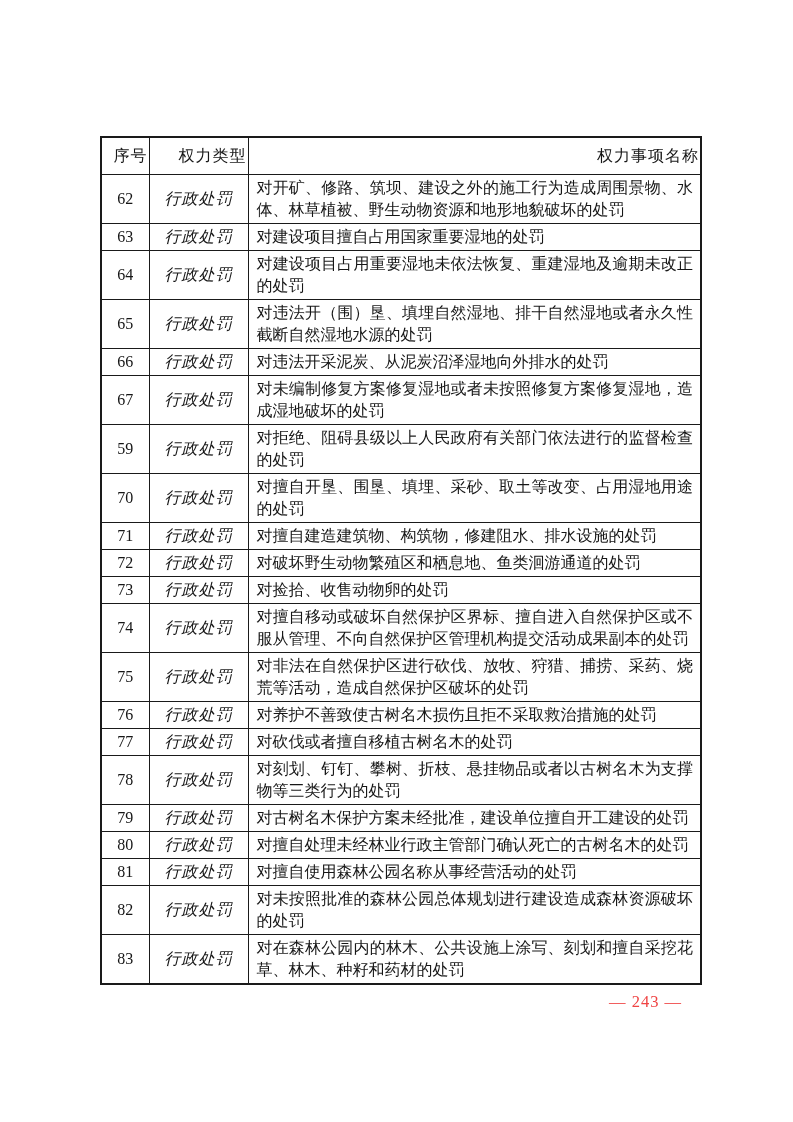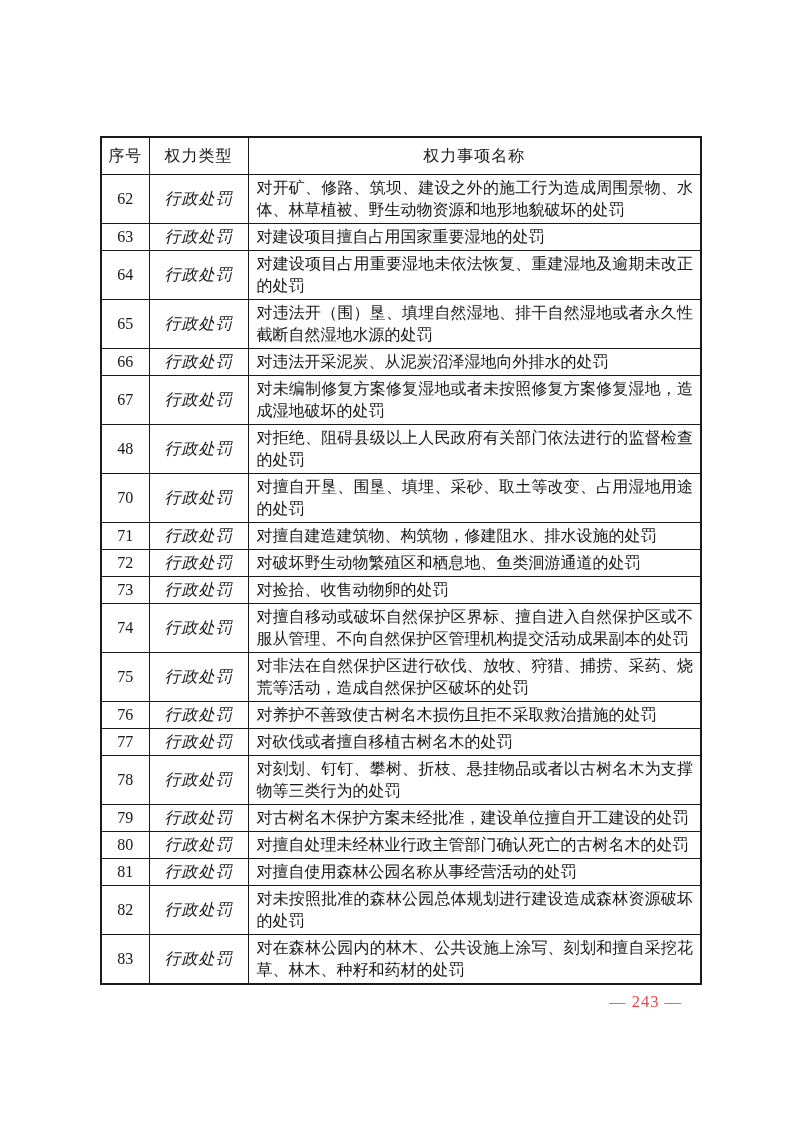--- a/index.html
+++ b/index.html
@@ -28,21 +28,21 @@
   .power-table th,
   .power-table td {
     border: 1px solid #1a1a1a;
     font-size: 16px;
     font-weight: normal;
     color: #161616;
     vertical-align: middle;
   }
   .power-table thead th {
     height: 34px;
-    text-align: center;
+    text-align: right;
     letter-spacing: 1px;
     margin-top: 13px;
   }
   .power-table td {
     line-height: 22px;
     padding: 2px 0;
   }
   td.no-cell {
     text-align: center;
     font-family: "Liberation Serif", "DejaVu Serif", serif;
@@ -112,21 +112,21 @@
           <td class="no-cell">66</td>
           <td class="type-cell">行政处罚</td>
           <td class="name-cell">对违法开采泥炭、从泥炭沼泽湿地向外排水的处罚</td>
         </tr>
         <tr>
           <td class="no-cell">67</td>
           <td class="type-cell">行政处罚</td>
           <td class="name-cell">对未编制修复方案修复湿地或者未按照修复方案修复湿地，造成湿地破坏的处罚</td>
         </tr>
         <tr>
-          <td class="no-cell">48</td>
+          <td class="no-cell">59</td>
           <td class="type-cell">行政处罚</td>
           <td class="name-cell">对拒绝、阻碍县级以上人民政府有关部门依法进行的监督检查的处罚</td>
         </tr>
         <tr>
           <td class="no-cell">70</td>
           <td class="type-cell">行政处罚</td>
           <td class="name-cell">对擅自开垦、围垦、填埋、采砂、取土等改变、占用湿地用途的处罚</td>
         </tr>
         <tr>
           <td class="no-cell">71</td>

